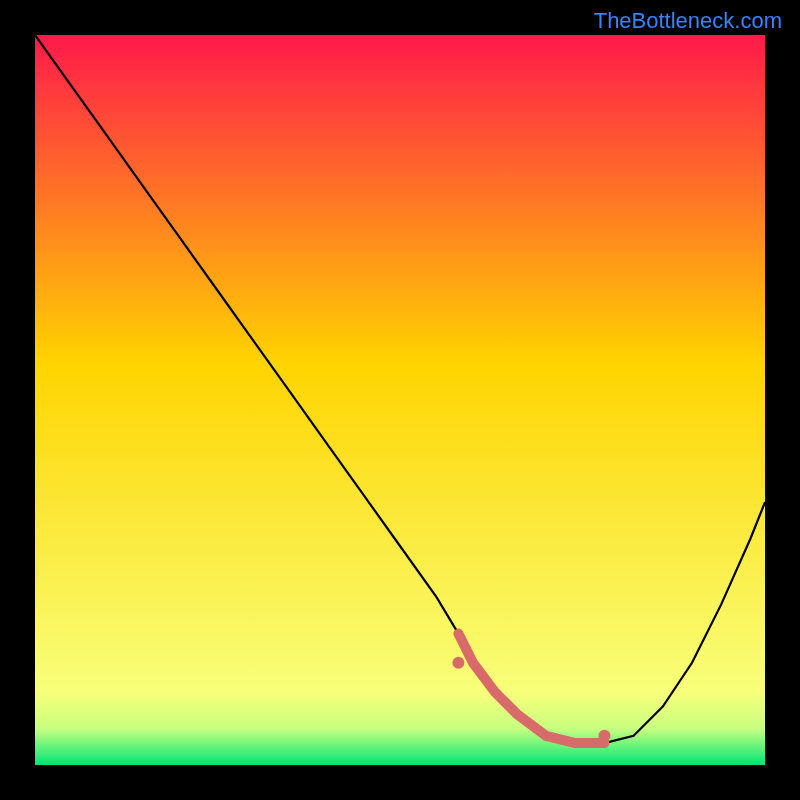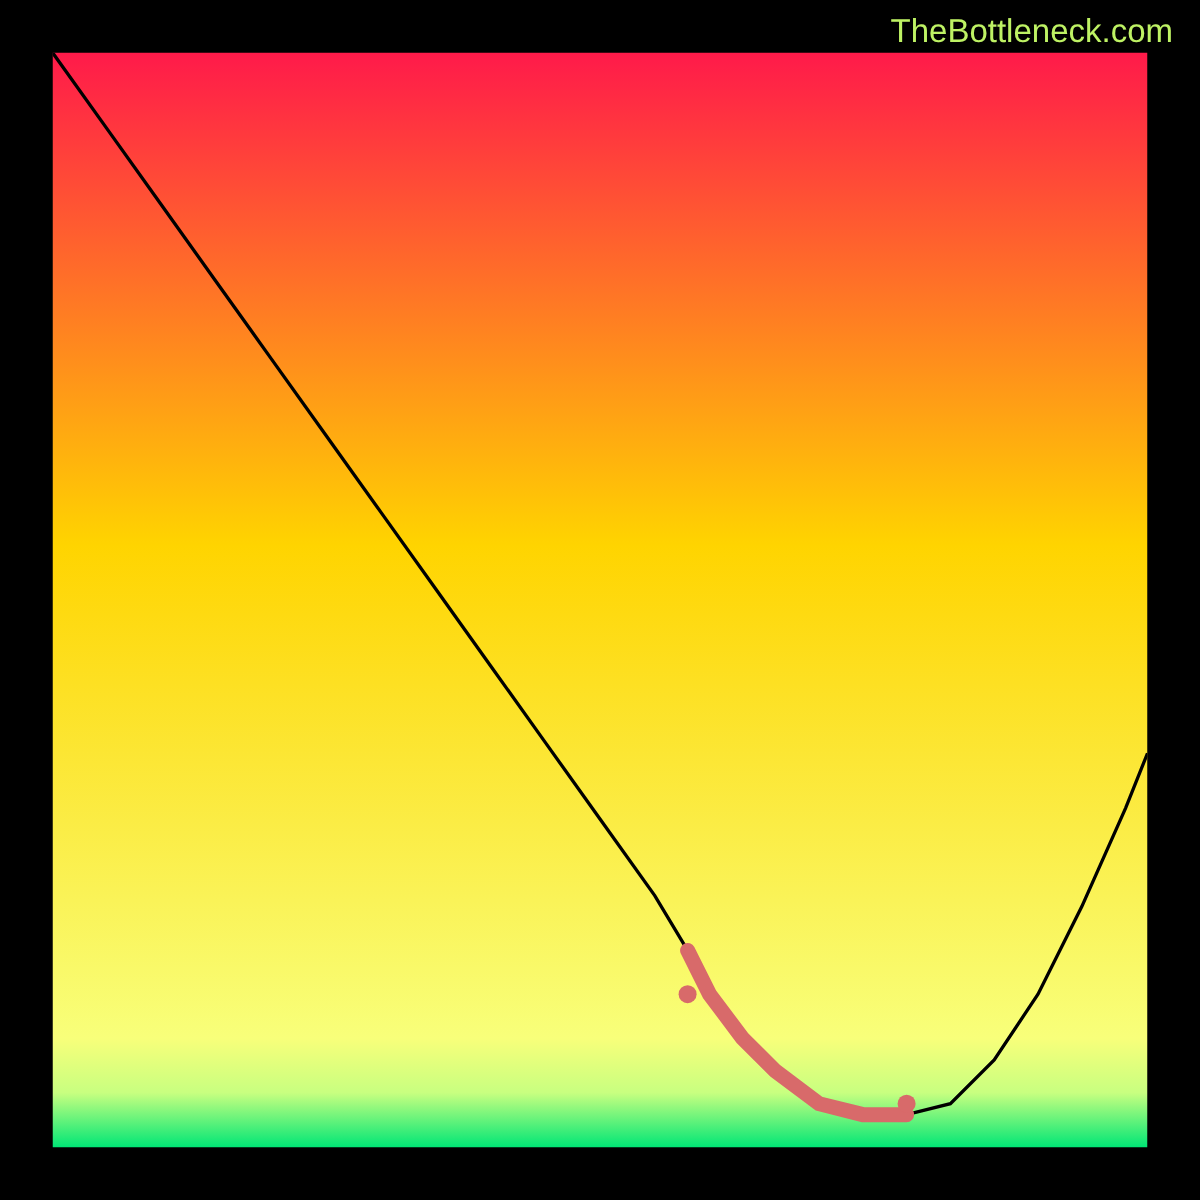--- a/index.html
+++ b/index.html
@@ -8,21 +8,21 @@
     background: #000;
     width: 800px;
     height: 800px;
     position: relative;
     font-family: Arial, sans-serif;
   }
   .watermark {
     position: absolute;
     top: 8px;
     right: 18px;
-    color: #bef264;
+    color: #3b82f6;
     font-size: 22px;
     font-weight: 500;
     z-index: 10;
   }
   .plot {
     position: absolute;
     left: 35px;
     top: 35px;
     width: 730px;
     height: 730px;

